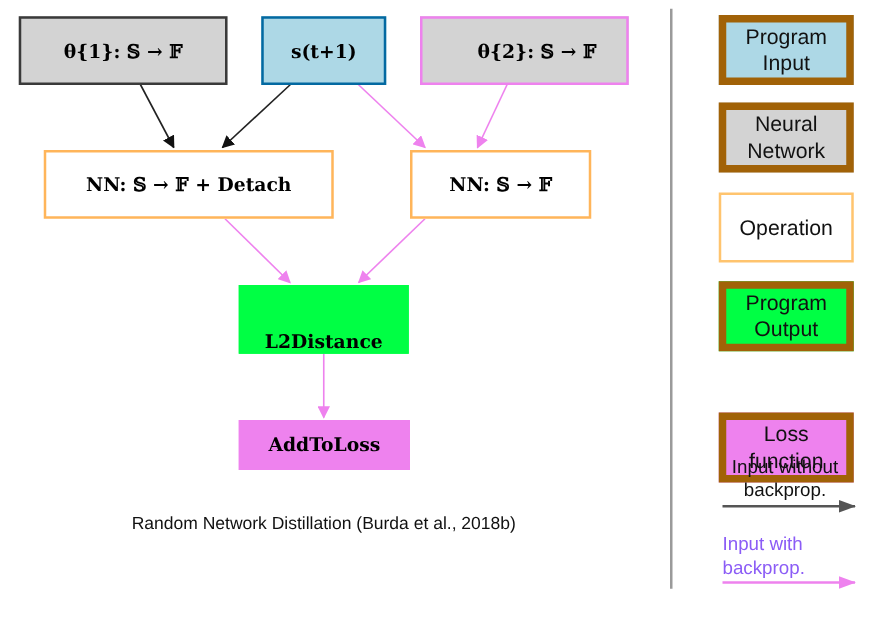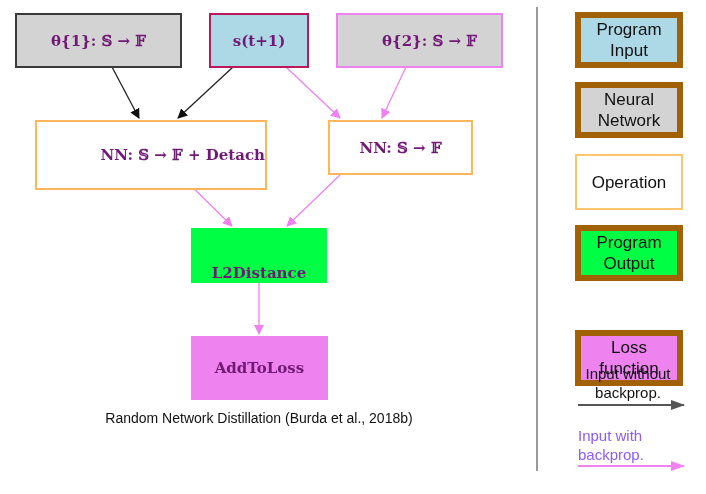--- a/index.html
+++ b/index.html
@@ -1,19 +1,19 @@
 <!DOCTYPE html>
 <html><head>
 <meta charset="utf-8">
 <style>
   html, body { margin:0; padding:0; background:#ffffff; }
   body { width:706px; height:494px; position:relative; overflow:hidden; font-family:"Liberation Serif", serif; }
   .node { position:absolute; box-sizing:border-box; display:flex; align-items:center; justify-content:center;
-          font-family:"DejaVu Serif", "Liberation Serif", serif; font-weight:bold; font-size:15px; color:#701a75; white-space:nowrap; }
-  .input { background:#add8e6; border:2px solid #be185d; }
+          font-family:"DejaVu Serif", "Liberation Serif", serif; font-weight:bold; font-size:15px; color:#000000; white-space:nowrap; }
+  .input { background:#add8e6; border:2px solid #0369a1; }
   .nnet { background:#d3d3d3; border:2px solid #3a3a3a; }
   .nnet-pink { background:#d3d3d3; border:2px solid #ee82ee;padding-left:20px; }
   .op { background:#ffffff; border:2px solid #ffb55a; }
   .out { background:#00ff44; border:1px solid #00ff44;align-items:flex-end; }
   .loss { background:#ee82ee; border:1px solid #ee82ee; }
   .leg { position:absolute; box-sizing:border-box; left:575px; width:108px; height:56px; display:flex; align-items:center; justify-content:center;
          text-align:center; font-family:"Liberation Sans", sans-serif; font-size:17px; line-height:21px; color:#111; }
   .leg.input, .leg.nnet, .leg.out, .leg.loss { border:6px solid #a16207; }
   .leg.op { border:2px solid #ffc46e; }
   #caption { position:absolute; left:0; width:518px; top:410px; text-align:center; font-family:"Liberation Sans", sans-serif; font-size:14px; color:#111; }
@@ -52,30 +52,30 @@
 
 <div class="node nnet" style="left:15px;top:13px;width:167px;height:55px;">
     <span>θ{1}: 𝕊 → 𝔽</span>
   </div>
 <div class="node input" style="left:209px;top:13px;width:100px;height:55px;">
     <span>s(t+1)</span>
   </div>
 <div class="node nnet-pink" style="left:336px;top:13px;width:167px;height:55px;">
     <span>θ{2}: 𝕊 → 𝔽</span>
   </div>
-<div class="node op" style="left:35px;top:120px;width:232px;height:70px;justify-content:flex-end;">
+<div class="node op" style="left:35px;top:120px;width:232px;height:55px;">
     <span>NN: 𝕊 → 𝔽 + Detach</span>
   </div>
 <div class="node op" style="left:295px;top:120px;width:145px;height:55px;margin-left:33px;">
     <span>NN: 𝕊 → 𝔽</span>
   </div>
 <div class="node out" style="left:191px;top:228px;width:136px;height:55px;">
     <span>L2Distance</span>
   </div>
-<div class="node loss" style="left:191px;top:336px;width:137px;height:64px;">
+<div class="node loss" style="left:191px;top:336px;width:137px;height:40px;">
     <span>AddToLoss</span>
   </div>
 
 <div id="caption">Random Network Distillation (Burda et al., 2018b)</div>
 
 <div id="divider"></div>
 
 <div class="leg input" style="top:12px;">
     <span style="width:80px;">Program Input</span>
   </div>

